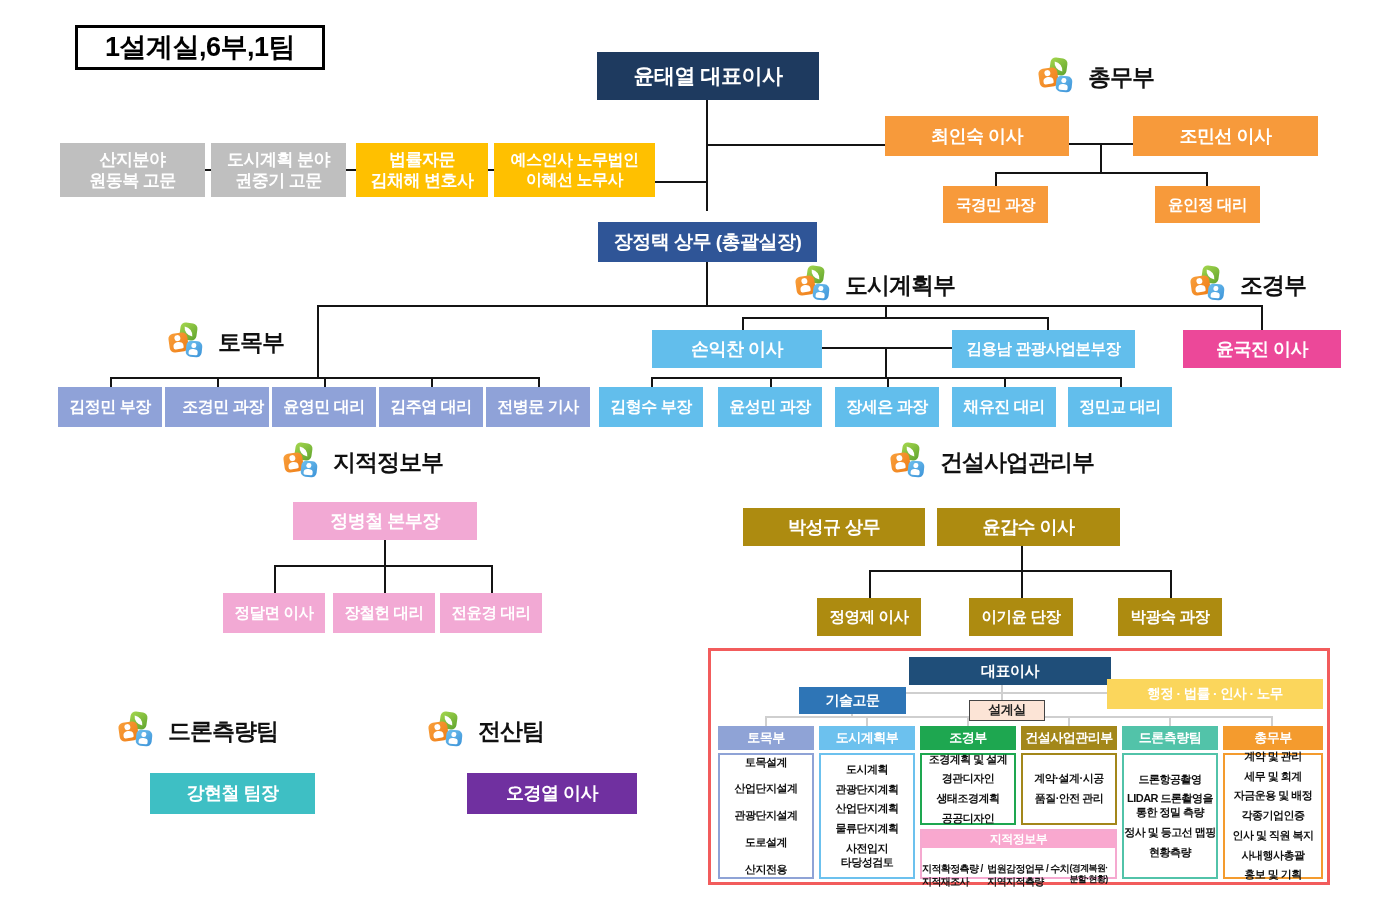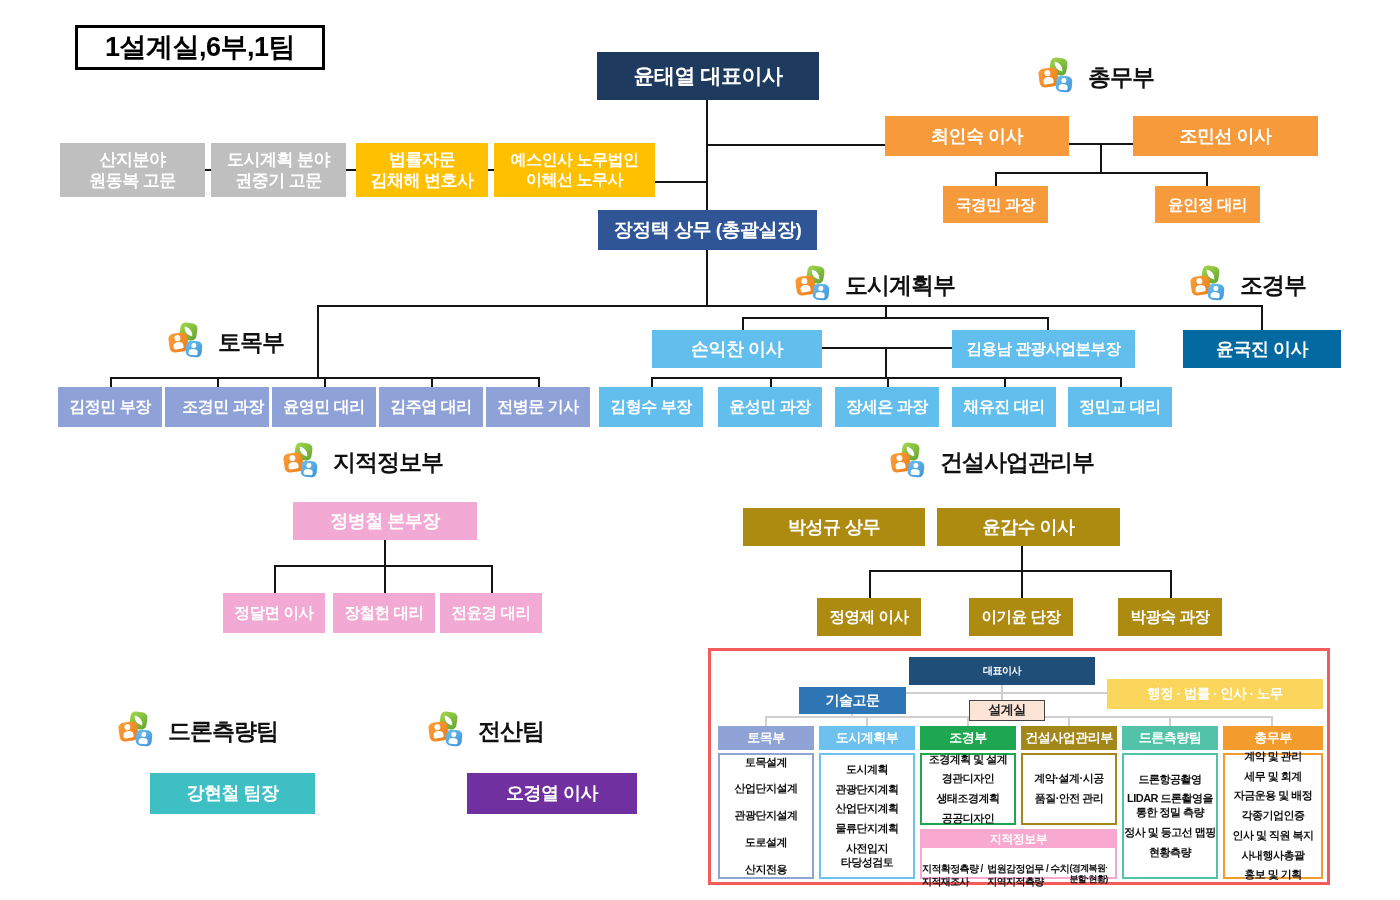--- a/index.html
+++ b/index.html
@@ -5,27 +5,27 @@
   html,body{margin:0;padding:0;background:#ffffff;}
   body{width:1400px;height:900px;position:relative;overflow:hidden;
        font-family:"Liberation Sans","DejaVu Sans",sans-serif;}
   .stage{position:absolute;left:0;top:0;width:1400px;height:900px;}
   .box{position:absolute;display:flex;align-items:center;justify-content:center;
        color:#fff;font-weight:700;text-align:center;white-space:pre-line;
        box-sizing:border-box;line-height:1.25;letter-spacing:-0.5px;}
   .ln{position:absolute;background:#141414;}
   
   .c-navy{background:#1E3A5F;}
-  .c-blue{background:#2F5597;}
+  .c-blue{background:#2F5597;margin-top:12px;}
   .c-gray{background:#BFBFBF;}
   .c-yellow{background:#FFC000;}
   .c-orange{background:#F79A3B;}
   .c-peri{background:#8FA2D8;}
   .c-sky{background:#62BEEC;}
-  .c-green{background:#0369a1;}
+  .c-green{background:#ec4899;}
   .c-pink{background:#F2A9D4;}
   .c-olive{background:#AD8B10;}
   .c-teal{background:#3EBFC4;}
   .c-purple{background:#7030A0;}
   .title-box{border:3px solid #000;color:#000;background:#fff;font-size:27px;font-weight:800;}
   
   .sec{position:absolute;display:flex;align-items:center;gap:10px;
        font-size:23px;font-weight:800;color:#111;letter-spacing:-1px;}
   .org-icon{position:relative;width:40px;height:38px;flex:0 0 40px;}
   .org-icon .t{position:absolute;border-radius:5px;}
@@ -252,21 +252,21 @@
     <div class="ln" style="left:194px;top:41px;width:202px;height:2px;"></div>
     <div class="ln" style="left:140px;top:60px;width:2px;height:6px;"></div>
     <div class="ln" style="left:54px;top:65px;width:508px;height:2px;"></div>
     <div class="ln" style="left:54px;top:65px;width:2px;height:10px;"></div>
     <div class="ln" style="left:155px;top:65px;width:2px;height:10px;"></div>
     <div class="ln" style="left:256px;top:65px;width:2px;height:10px;"></div>
     <div class="ln" style="left:357px;top:65px;width:2px;height:10px;"></div>
     <div class="ln" style="left:458px;top:65px;width:2px;height:10px;"></div>
     <div class="ln" style="left:560px;top:65px;width:2px;height:10px;"></div>
 
-    <div class="box m-navy" style="left:198px;top:6px;width:186px;height:28px;font-size:10px;">대표이사</div>
+    <div class="box m-navy" style="left:198px;top:6px;width:202px;height:28px;font-size:15px;">대표이사</div>
     <div class="box m-blue" style="left:88px;top:36px;width:107px;height:27px;font-size:14px;">기술고문</div>
     <div class="box m-yellow" style="left:396px;top:28px;width:216px;height:30px;font-size:13.5px;">행정 · 법률 · 인사 · 노무</div>
     <div class="box m-design" style="left:258px;top:49px;width:76px;height:21px;font-size:13px;">설계실</div>
 
     <div class="hdr m-peri" style="left:7px;width:96px;">토목부</div>
     <div class="hdr m-sky" style="left:108px;width:96px;">도시계획부</div>
     <div class="hdr m-green" style="left:209px;width:96px;">조경부</div>
     <div class="hdr m-olive" style="left:310px;width:96px;">건설사업관리부</div>
     <div class="hdr m-teal" style="left:411px;width:96px;">드론측량팀</div>
     <div class="hdr m-orange" style="left:512px;width:100px;">총무부</div>

